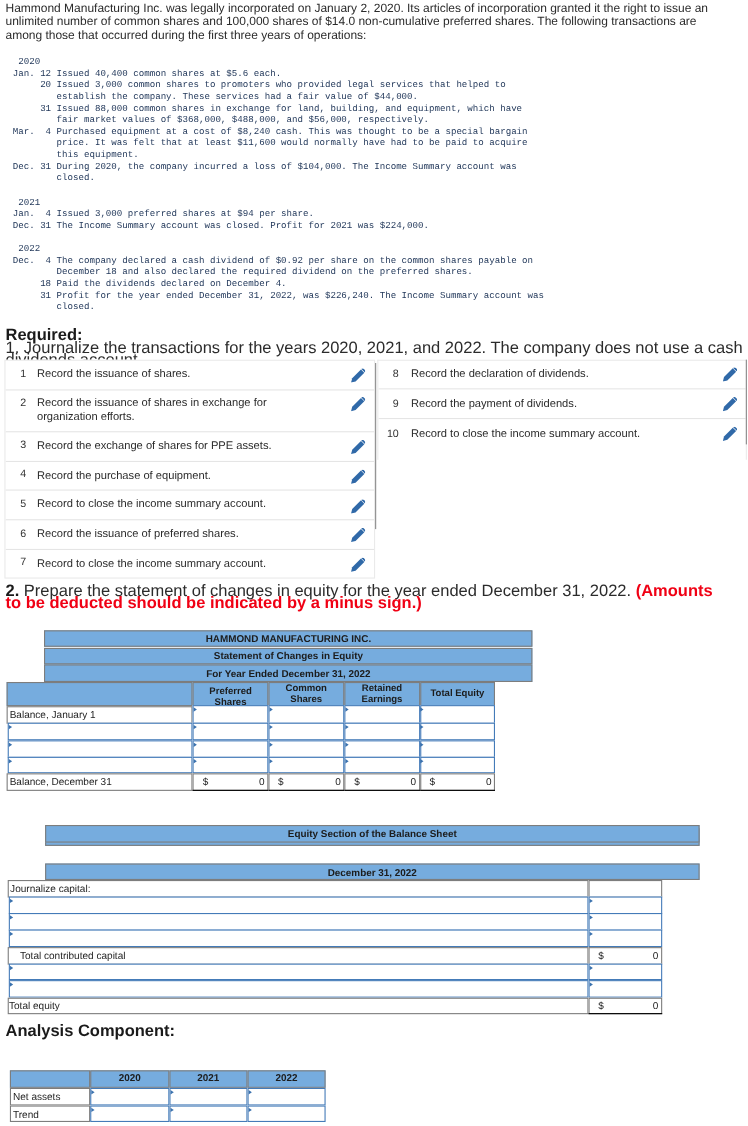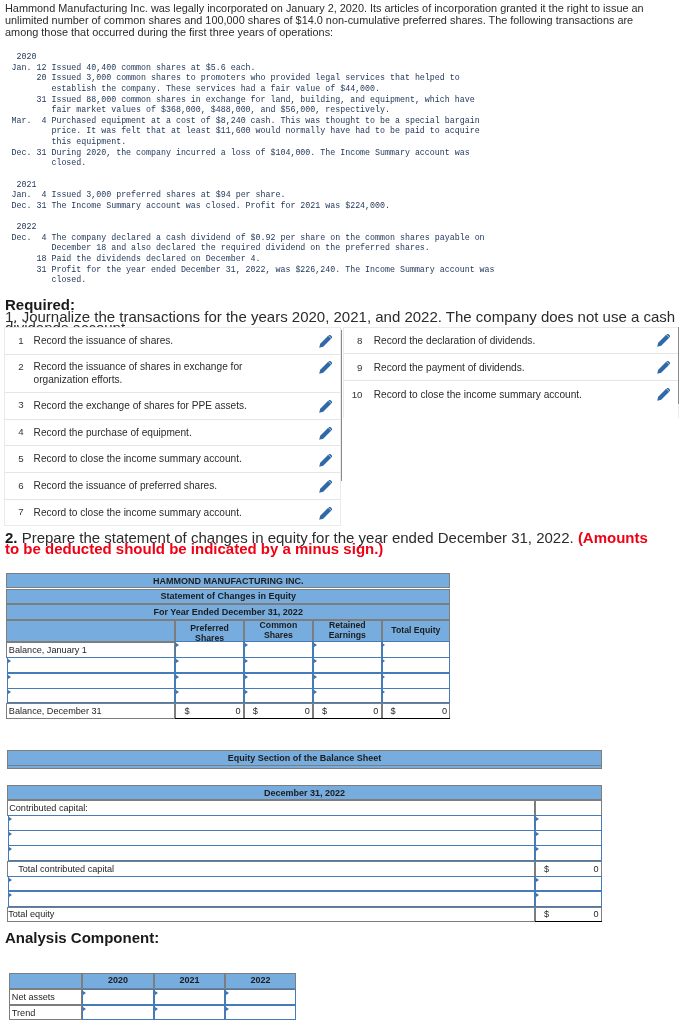--- a/index.html
+++ b/index.html
@@ -17,21 +17,21 @@
 .jl{position:absolute;box-sizing:border-box;background:#fff;border:1px solid #eaeaea;overflow:hidden;}
 .jrow{position:relative;box-sizing:border-box;border-bottom:1px solid #e5e5e5;}
 .jrow:last-child{border-bottom:none;text-decoration:underline;}
 .jnum{position:absolute;text-align:right;font-size:9.7px;color:#333;}
 .jtext{position:absolute;font-size:10.15px;color:#2b2b2b;line-height:12.9px;}
 .jpen{position:absolute;width:13px;height:13px;}
 .sbthumb{position:absolute;background:#8a8a8a;}
 
 
 .ftab{position:absolute;box-sizing:border-box;background:#fff;}
-.bluebar{position:absolute;box-sizing:border-box;background:#76ACDE;border:1px solid #7d7d7d;font-weight:bold;font-size:9px;text-align:center;color:#1c1c1c;display:flex;align-items:center;justify-content:center;}
+.bluebar{position:absolute;box-sizing:border-box;background:#76ACDE;border:1px solid #7d7d7d;font-weight:bold;font-size:9px;text-align:center;color:#1c1c1c;display:flex;align-items:center;justify-content:center;margin-left:34px;}
 .colhdr{position:absolute;box-sizing:border-box;background:#76ACDE;border:1px solid #7d7d7d;font-weight:bold;font-size:8.7px;text-align:center;color:#1c1c1c;line-height:9.6px;display:flex;align-items:center;justify-content:center;}
 .cellbox{position:absolute;box-sizing:border-box;border:1px solid #7d7d7d;background:#fff;}
 .celltxt{position:absolute;font-size:9.15px;color:#1f1f1f;white-space:nowrap;}
 .inbox{position:absolute;box-sizing:border-box;border:1.2px solid #447bb8;background:#fff;}
 .tri{position:absolute;left:-0.2px;top:1.1px;width:0;height:0;border-left:3.8px solid #3b72ae;border-top:2.4px solid transparent;border-bottom:2.4px solid transparent;}
 .ulb{position:absolute;background:#000;height:1.6px;}
 </style>
 </head>
 <body>
 
@@ -253,21 +253,21 @@
 <div class="bluebar" style="left:7.2px;top:753.3px;width:594.5px;height:15.800000000000068px">
         <span>HAMMOND MANUFACTURING INC.</span>
       </div>
 <div class="bluebar" style="left:7.2px;top:750px;width:594.5px;height:15.699999999999932px">
         <span>Equity Section of the Balance Sheet</span>
       </div>
 <div class="bluebar" style="left:7.2px;top:784.8px;width:594.5px;height:15.600000000000023px">
         <span>December 31, 2022</span>
       </div>
 <div class="cellbox" style="left:7.2px;top:800.4px;width:527.6999999999999px;height:15.5px"></div>
-<div class="celltxt" style="left:9.2px;top:803.1px">Contributed capital:</div>
+<div class="celltxt" style="left:9.2px;top:803.1px">Journalize capital:</div>
 <div class="cellbox" style="left:534.9px;top:800.4px;width:66.80000000000007px;height:15.5px"></div>
 <div class="inbox" style="left:8.0px;top:815.1px;width:526.9px;height:15.8px">
         <i class="tri"></i>
       </div>
 <div class="inbox" style="left:534.9px;top:815.1px;width:66.80000000000007px;height:15.8px">
         <i class="tri"></i>
       </div>
 <div class="inbox" style="left:8.0px;top:830.1px;width:526.9px;height:15.900000000000023px">
         <i class="tri"></i>
       </div>

